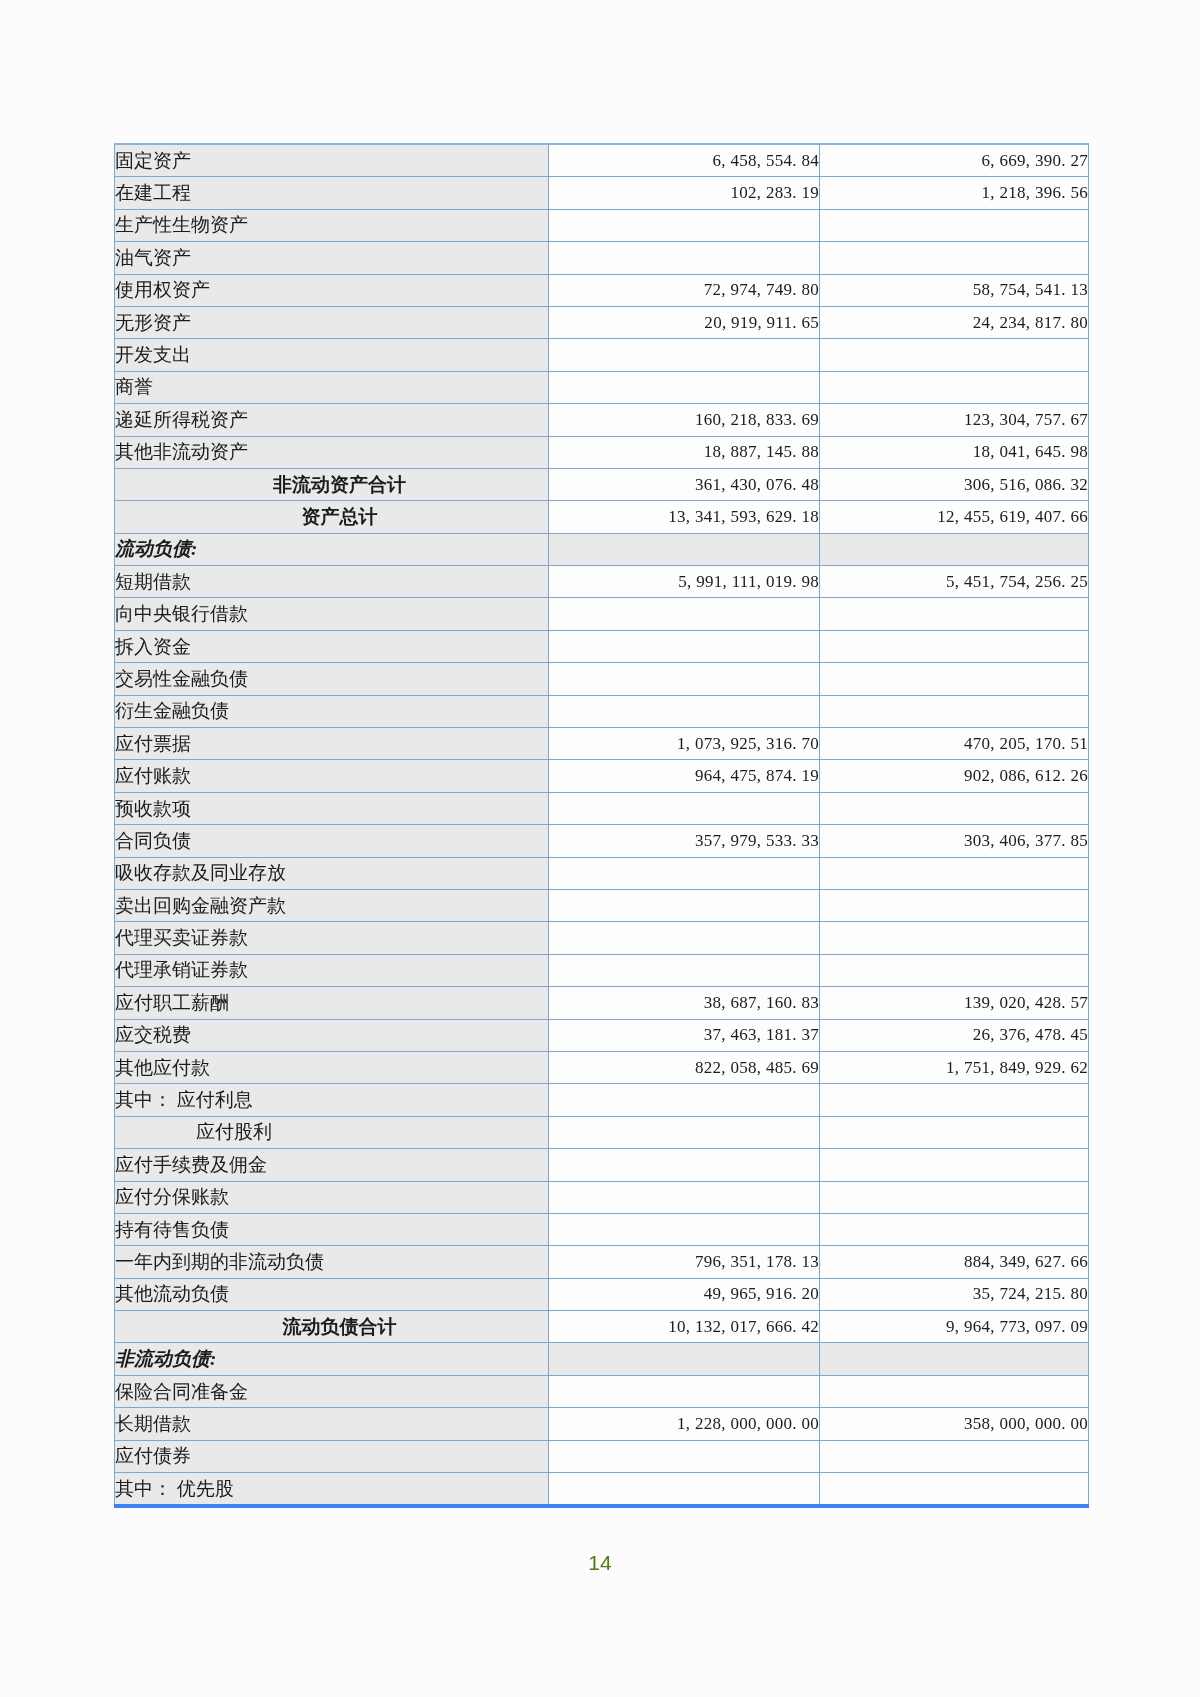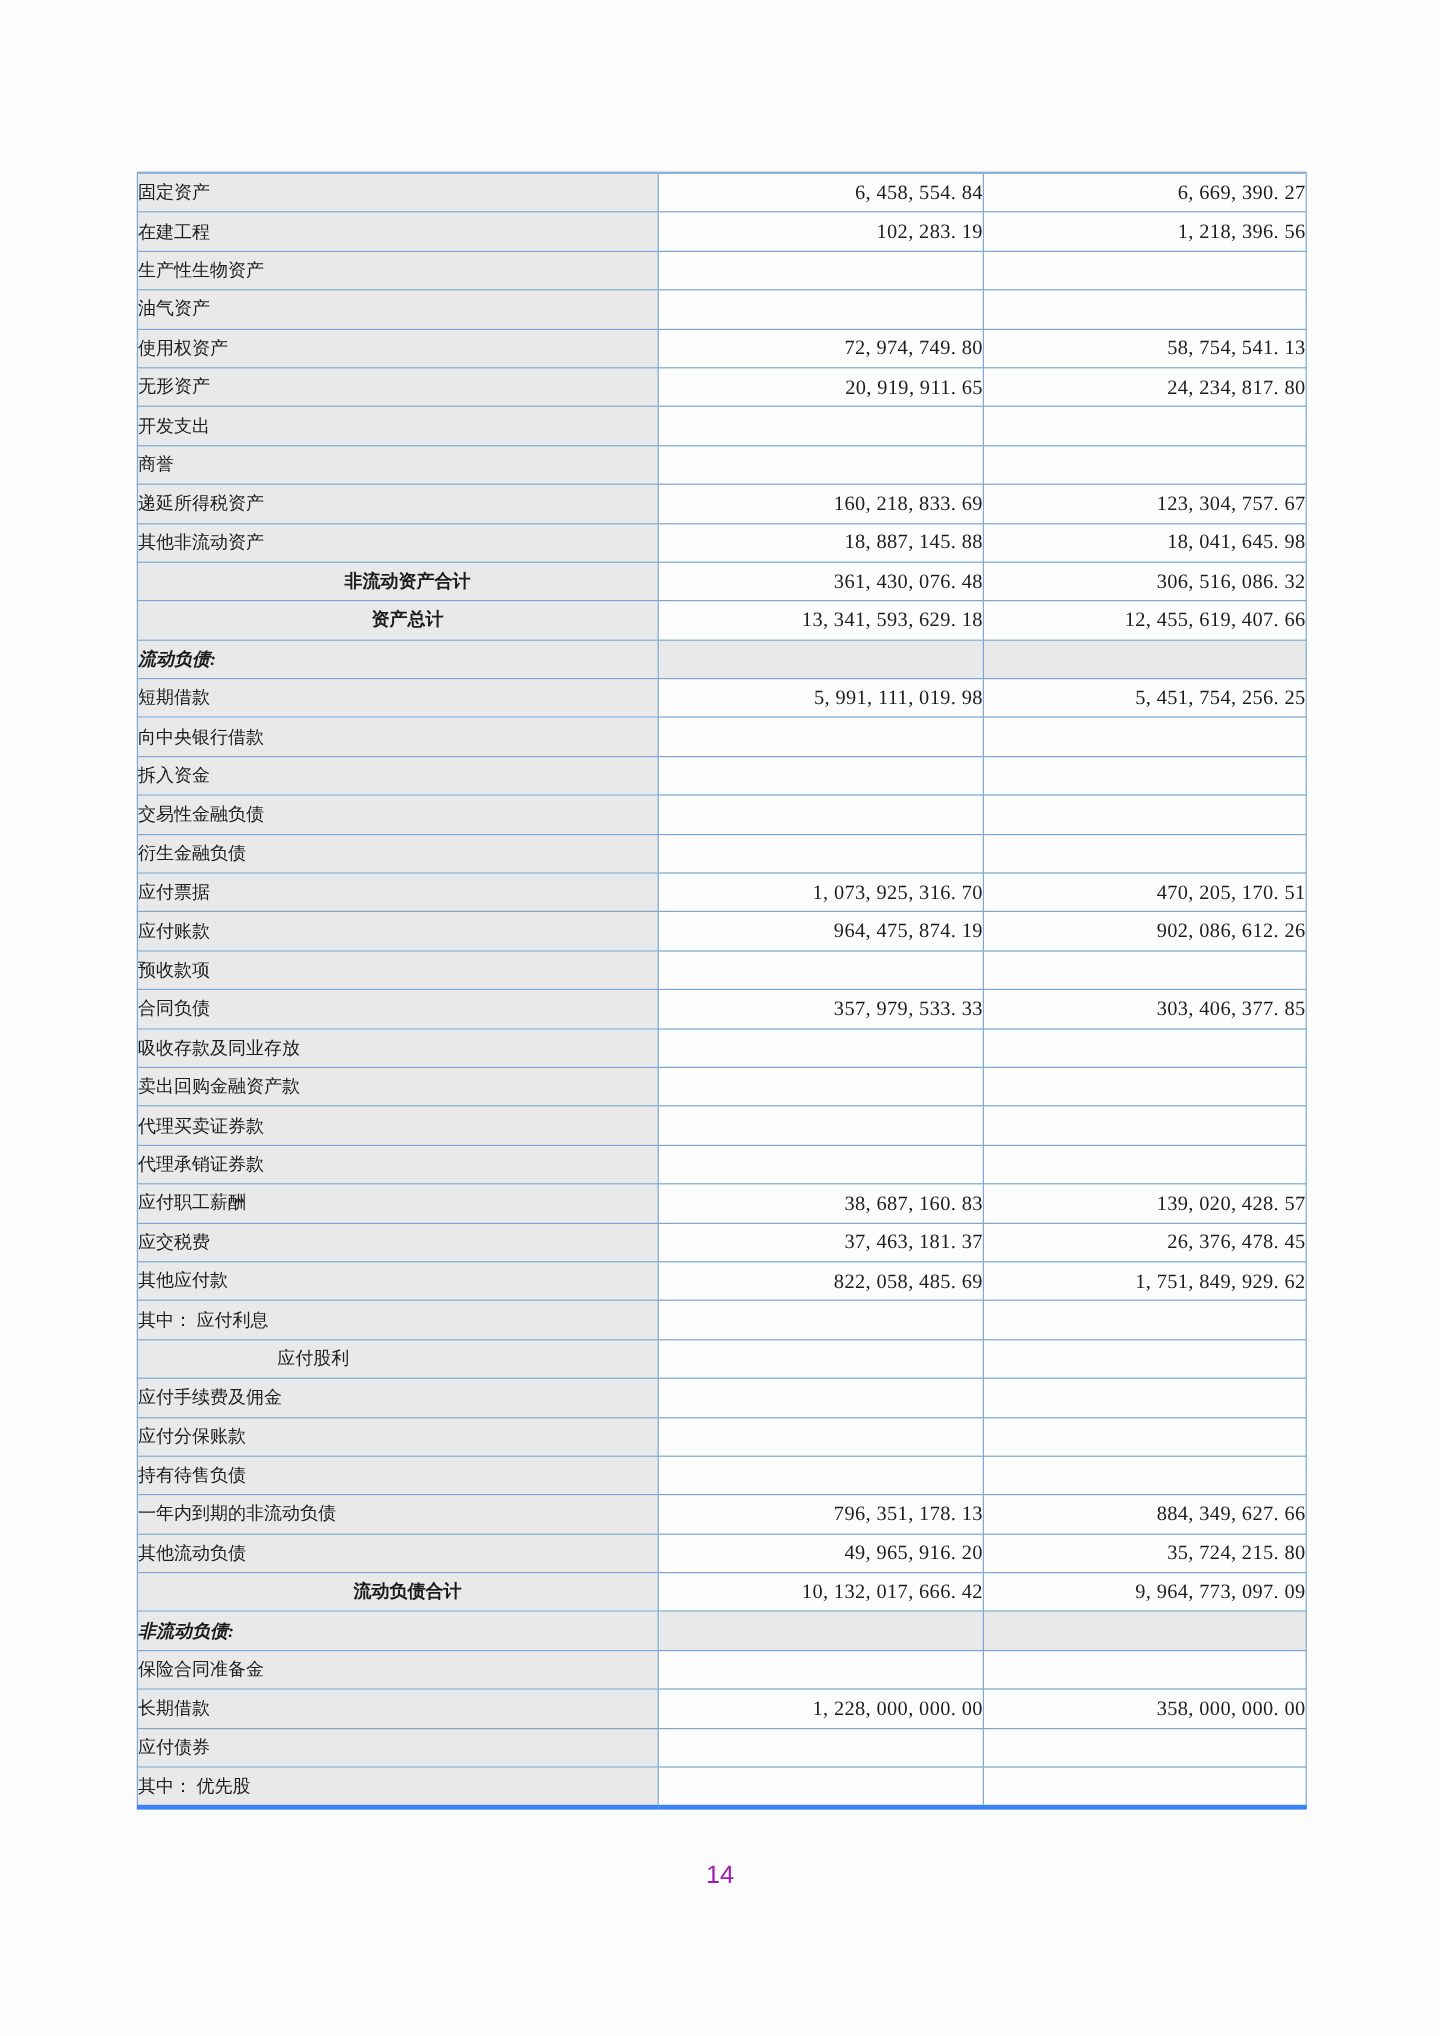--- a/index.html
+++ b/index.html
@@ -30,21 +30,21 @@
     padding: 0;
     vertical-align: middle;
     overflow: hidden;
     white-space: nowrap;
   }
   table.sheet tr:first-child td { border-top: 2px solid #8fb2d4; }
   table.sheet tr:last-child td  { border-bottom: 4px solid #3b82f6; }
 
   td.label-cell {
     background: #e9e9e9;
-    font-size: 15px;
+    font-size: 19px;
     padding-left: 13px;
     text-align: left;
   }
   td.value-cell {
     background: #fdfdfd;
     font-size: 17px;
     text-align: right;
     padding-right: 10px;
     letter-spacing: 0.3px;
   }
@@ -54,31 +54,31 @@
     padding-left: 16px;
   }
   tr.row-section td.label-cell {
     font-weight: bold;
     font-style: italic;
   }
   tr.row-section td.value-cell {
     background: #e9e9e9;
   }
   tr.row-item-indent td.label-cell {
-    padding-left: 116px;
+    padding-left: 81px;
   }
   .page-number {
     position: absolute;
     top: 1551px;
     left: 0;
     width: 1200px;
     text-align: center;
     font-family: "Liberation Sans", sans-serif;
     font-size: 21px;
-    color: #a21caf;
+    color: #4d7c0f;
   }
 </style>
 </head>
 <body>
 
 <div class="page">
   <table class="sheet">
     <colgroup>
       <col style="width:434px">
       <col style="width:271px">

